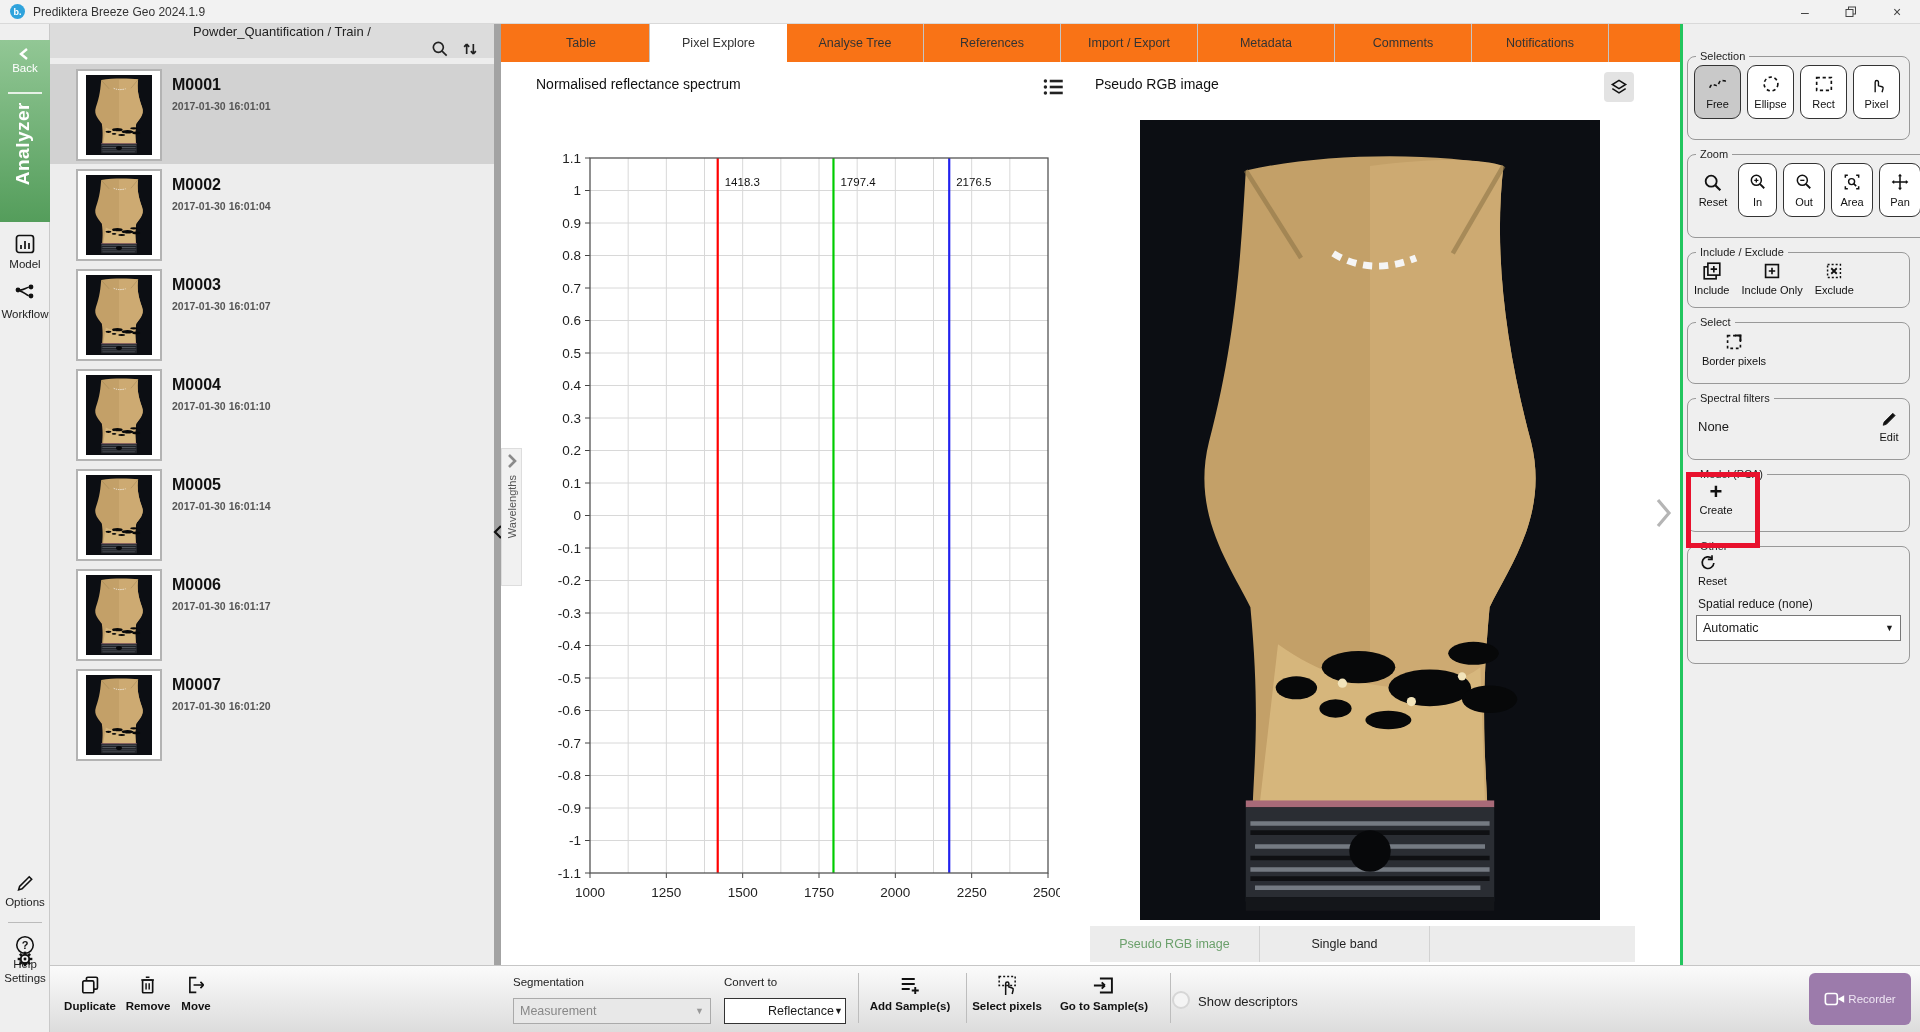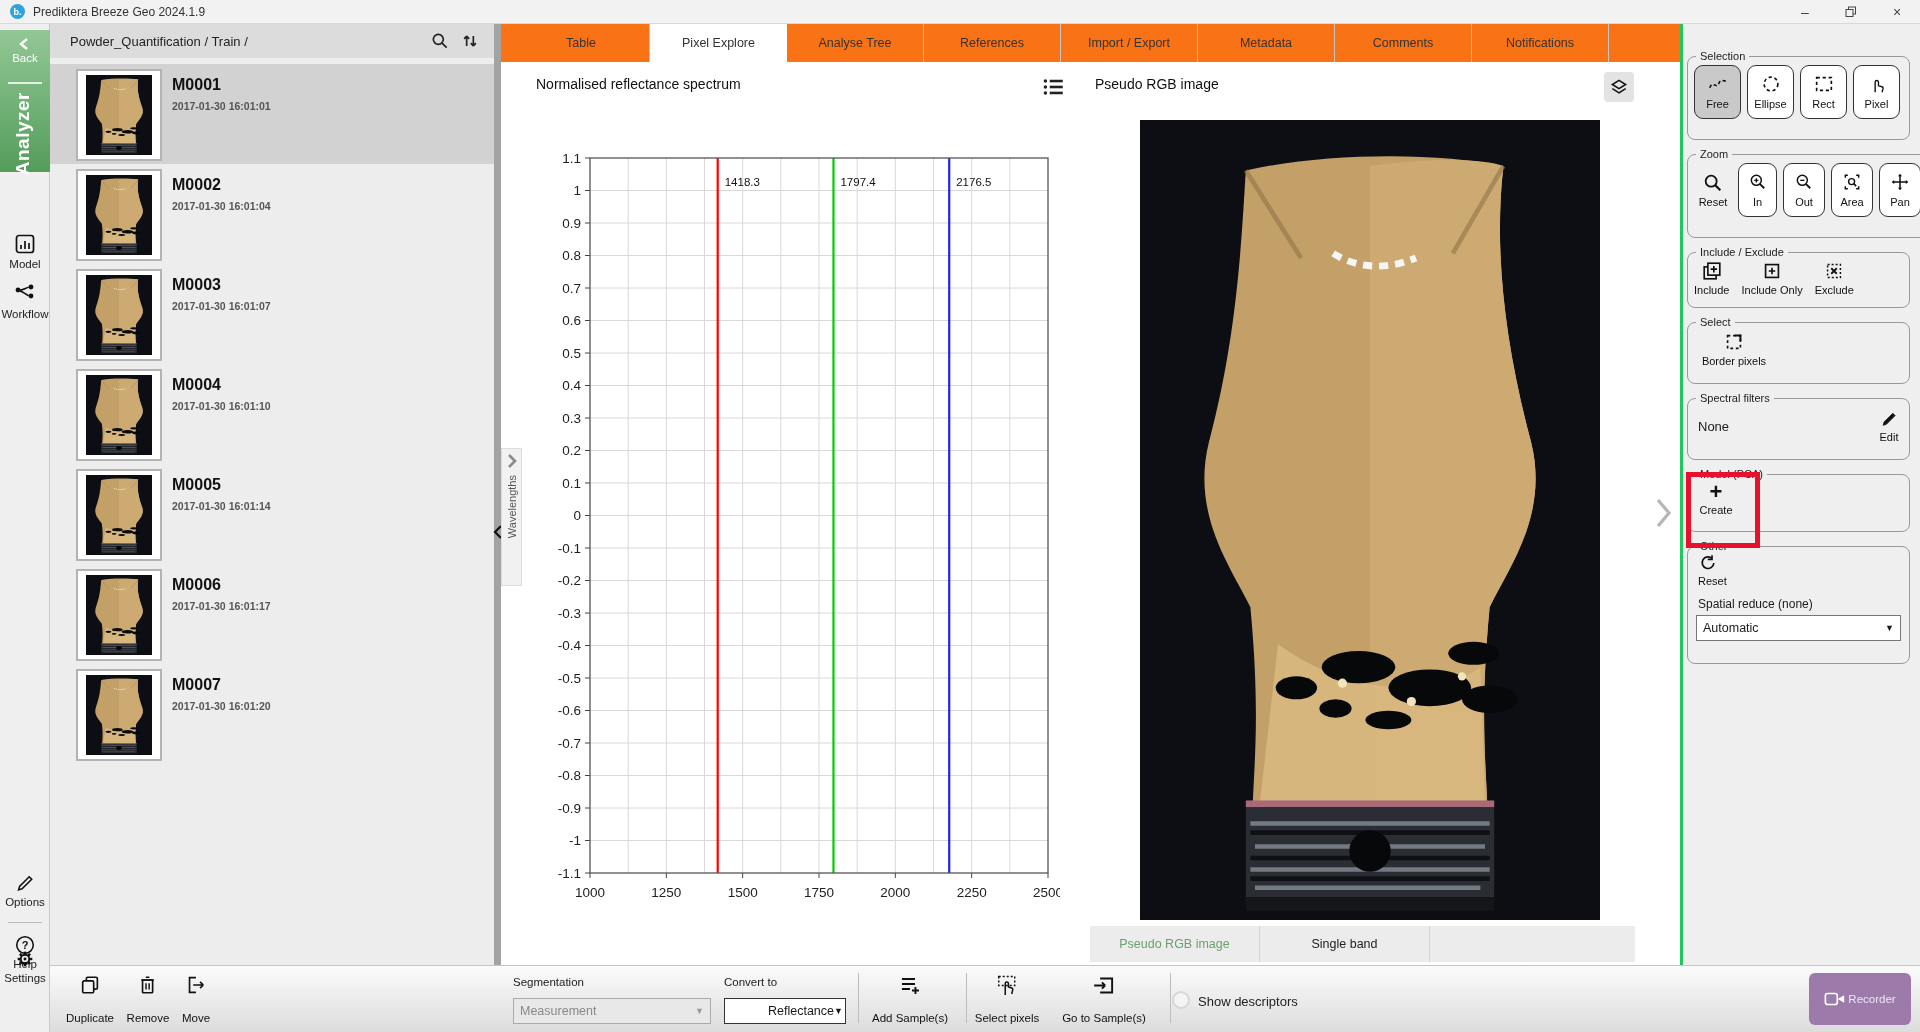--- a/index.html
+++ b/index.html
@@ -10,28 +10,28 @@
   .row{display:flex;flex-direction:row;align-items:center;}
   svg{display:block;}
   
   #titlebar{left:0;top:0;width:1920px;height:24px;background:#f2f2f2;border-bottom:1px solid #d9d9d9;
             display:flex;align-items:center;font-size:12px;color:#333;}
   .logo{width:15px;height:15px;border-radius:50%;background:#2fa3dc;color:#fff;font-size:9px;font-weight:bold;
         display:flex;align-items:center;justify-content:center;margin:0 8px 0 10px;}
   .wctl{width:46px;height:24px;display:flex;align-items:center;justify-content:center;font-size:14px;color:#444;}
   
   #nav{left:0;top:24px;width:50px;height:1008px;background:#efefef;border-right:1px solid #c9c9c9;}
-  #nav-green{left:0;top:6px;width:50px;height:142px;background:linear-gradient(#92c795,#549d5b);color:#fff;}
+  #nav-green{left:0;top:16px;width:50px;height:182px;background:linear-gradient(#92c795,#549d5b);color:#fff;}
   .vtext{writing-mode:vertical-rl;transform:rotate(180deg);white-space:nowrap;}
   .navitem{width:50px;display:flex;flex-direction:column;align-items:center;gap:2px;font-size:11.5px;color:#222;}
   .navdiv{left:8px;width:34px;border-top:1px solid #bbb;}
   
   #samples{left:50px;top:24px;width:444px;height:941px;background:#ededed;}
   #samples-header{left:0;top:0;width:444px;height:34px;background:#dcdcdc;display:flex;align-items:center;
-                  font-size:13px;color:#222;}
+                  font-size:13px;color:#222;flex-direction:column;}
   .sample-item{left:0;width:444px;height:100px;}
   .sample-item.selected{background:#d2d2d2;}
   .thumb{position:absolute;left:26px;top:5px;width:86px;height:92px;background:#fff;border:2px solid #b3b3b3;padding:4px 8px;}
   .sname{position:absolute;left:122px;top:12px;font-size:16px;font-weight:bold;color:#111;}
   .sts{position:absolute;left:122px;top:36px;font-size:10.5px;font-weight:bold;color:#555;}
   
   #splitter{left:494px;top:24px;width:7px;height:941px;background:#a3a3a3;}
   
   #main-bg{left:501px;top:62px;width:1179px;height:903px;background:#fff;}
   #tabbar{left:501px;top:24px;width:1272px;height:38px;background:#f97316;display:flex;padding-left:12px;}
@@ -54,22 +54,22 @@
   .tbtn{width:47px;height:54px;border:1.4px solid #333;border-radius:9px;background:#fff;
         display:flex;flex-direction:column;align-items:center;justify-content:center;gap:4px;font-size:11px;color:#111;}
   .tbtn.active{background:#c9c9c9;}
   .flatbtn{display:flex;flex-direction:column;align-items:center;gap:2px;font-size:11px;color:#111;}
   #create-highlight{left:3px;top:448px;width:74px;height:76px;border:5px solid #e8112d;z-index:5;}
   .ddl{height:26px;border:1px solid #777;background:#fff;display:flex;align-items:center;
        justify-content:space-between;padding:0 6px;font-size:12.5px;}
   
   #bottombar{left:50px;top:965px;width:1870px;height:67px;background:linear-gradient(#fbfbfb,#dcdcdc);
              border-top:1px solid #c6c6c6;}
-  .bitem{position:absolute;transform:translateX(-50%);display:flex;flex-direction:column;align-items:center;gap:16px;
-         font-size:11.5px;color:#111;top:8px;}
+  .bitem{position:absolute;transform:translateX(-50%);display:flex;flex-direction:column;align-items:center;gap:4px;
+         font-size:11.5px;color:#111;top:8px;font-weight:bold;}
   .bsep{position:absolute;top:7px;height:50px;border-left:1px solid #bdbdbd;}
   .blabel{position:absolute;font-size:11.5px;color:#222;}
   #recorder{left:1759px;top:7px;width:102px;height:52px;border-radius:6px;background:#9c7bab;
             display:flex;flex-direction:row;align-items:center;justify-content:center;gap:2px;
             color:#efe6f4;font-size:11.5px;}
   .circle-toggle{width:18px;height:18px;border-radius:50%;border:2px solid #d6d6d6;background:#f4f4f4;}
 </style>
 </head>
 <body>
 

